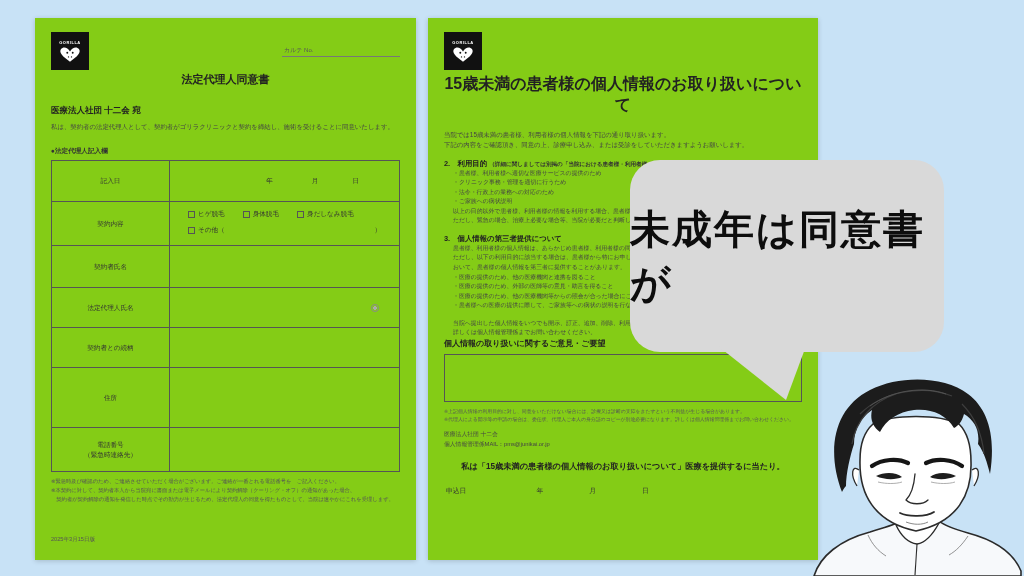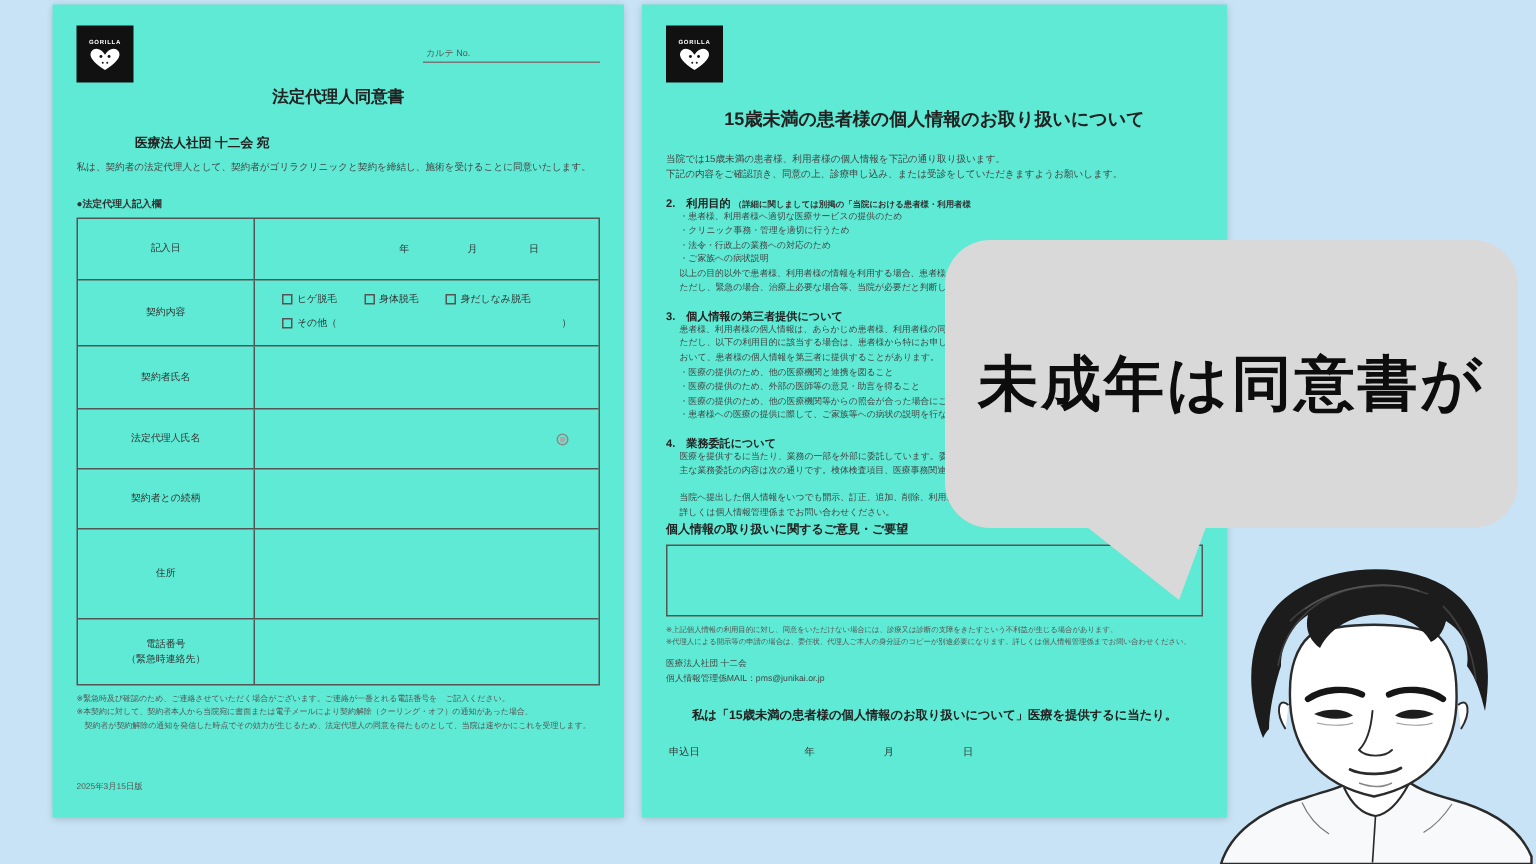--- a/index.html
+++ b/index.html
@@ -1,34 +1,34 @@
 <!DOCTYPE html>
 <html><head>
 <meta charset="utf-8">
 <style>
   * { margin:0; padding:0; box-sizing:border-box; }
   html,body { width:1024px; height:576px; overflow:hidden; }
   body { font-family:"Liberation Sans","DejaVu Sans",sans-serif; background:#c8e2f6; position:relative; }
   .stage { position:absolute; inset:0; }
 
   
-  .doc { position:absolute; top:3px; background:#5eead4; box-shadow:0 1px 5px rgba(0,0,0,.18); padding:14px 16px; overflow:hidden; color:#333; }
+  .doc { position:absolute; top:18px; background:#84cc16; box-shadow:0 1px 5px rgba(0,0,0,.18); padding:14px 16px; overflow:hidden; color:#333; }
   .doc-left  { left:35px;  width:381px; height:542px; z-index:1; }
   .doc-right { left:428px; width:390px; height:542px; z-index:1; }
 
   .doc-head { display:flex; justify-content:space-between; align-items:flex-start; }
   .logo { width:38px; height:38px; background:#111; display:flex; flex-direction:column; align-items:center; justify-content:center; gap:1px; }
   .logo-text { color:#fff; font-size:4px; letter-spacing:.5px; font-weight:bold; }
   .karte { font-size:6px; color:#555; border-bottom:1px solid #777; width:118px; padding:2px 2px 1px; margin-top:12px; }
 
   .doc-title { text-align:center; font-weight:bold; color:#222; }
   .doc-left  .doc-title { font-size:11px; margin-top:2px; }
-  .doc-right .doc-title { font-size:12px; margin-top:16px; }
-
-  .addressee { font-size:8.5px; font-weight:bold; color:#222; margin-top:18px;margin-left:39px; }
+  .doc-right .doc-title { font-size:16px; margin-top:4px; }
+
+  .addressee { font-size:8.5px; font-weight:bold; color:#222; margin-top:18px; }
   .intro-line { font-size:6.4px; color:#444; line-height:1.6; white-space:nowrap; overflow:hidden; }
   .doc-left .intro-line { margin-top:5px; }
 
   .table-caption { font-size:6.6px; color:#333; margin-top:15px; font-weight:bold; }
 
   .ftable { border:1px solid #555; margin-top:4px; }
   .trow { display:flex; border-top:1px solid #555; }
   .trow:first-child { border-top:none; }
   .tlabel { width:34%; border-right:1px solid #555; display:flex; flex-direction:column; align-items:center; justify-content:center; text-align:center; font-size:6.6px; color:#333; line-height:1.5; }
   .tvalue { flex:1; position:relative; font-size:6.6px; color:#333; }
@@ -57,21 +57,21 @@
   .fb-title { font-size:8px; font-weight:bold; color:#222; }
   .fb-box { border:1px solid #555; height:48px; margin-top:5px; }
   .right-notes { margin-top:6px; }
   .right-notes .note-line{ font-size:4.9px; }
   .org-line { font-size:5.8px; color:#444; line-height:1.8; margin-top:4px; }
   .consent { text-align:center; font-size:8.2px; font-weight:bold; color:#222; margin-top:12px; white-space:nowrap; overflow:hidden; }
   .apply-row { display:flex; align-items:center; margin-top:14px; font-size:6.8px; color:#333; }
   .a-label{margin-left:2px}.a-year{margin-left:70px}.a-month{margin-left:46px}.a-day{margin-left:46px}
 
   
-  .bubble { position:absolute; left:630px; top:160px; width:382px; height:192px; background:#d9d9d9; border-radius:30px; z-index:3; display:flex; flex-direction:row; align-items:center; justify-content:center; }
+  .bubble { position:absolute; left:630px; top:160px; width:314px; height:192px; background:#d9d9d9; border-radius:30px; z-index:3; display:flex; flex-direction:row; align-items:center; justify-content:center; }
   .bubble-line { font-size:40px; font-weight:600; color:#0d0d0d; letter-spacing:2px; line-height:1.35; font-family:"Liberation Sans","DejaVu Sans",sans-serif; }
   .bubble-tail { position:absolute; left:700px; top:346px; z-index:3; }
 
   
   .man { position:absolute; left:812px; top:376px; width:212px; height:200px; z-index:2; }
 </style>
 </head>
 <body>
 
 <div class="stage">
@@ -208,25 +208,20 @@
       <div class="sec-head">3.　個人情報の第三者提供について</div>
       <div class="sec-line">患者様、利用者様の個人情報は、あらかじめ患者様、利用者様の同意をい</div>
       <div class="sec-line">ただし、以下の利用目的に該当する場合は、患者様から特にお申し出がな</div>
       <div class="sec-line">おいて、患者様の個人情報を第三者に提供することがあります。</div>
       <div class="sec-line">・医療の提供のため、他の医療機関と連携を図ること</div>
       <div class="sec-line">・医療の提供のため、外部の医師等の意見・助言を得ること</div>
       <div class="sec-line">・医療の提供のため、他の医療機関等からの照会が合った場合にこれに応</div>
       <div class="sec-line">・患者様への医療の提供に際して、ご家族等への病状の説明を行なうこと</div>
     </div>
 
-    <div class="section">
-      <div class="sec-head">4.　業務委託について</div>
-      <div class="sec-line">医療を提供するに当たり、業務の一部を外部に委託しています。委託先に</div>
-      <div class="sec-line">主な業務委託の内容は次の通りです。検体検査項目、医療事務関連業務、清掃</div>
-    </div>
 
     <div class="section">
       <div class="sec-line">当院へ提出した個人情報をいつでも開示、訂正、追加、削除、利用、提供の拒否の要求が出来ます。</div>
       <div class="sec-line">詳しくは個人情報管理係までお問い合わせください。</div>
     </div>
 
     <div class="fb-title">個人情報の取り扱いに関するご意見・ご要望</div>
     <div class="fb-box"></div>
 
     <div class="right-notes">

